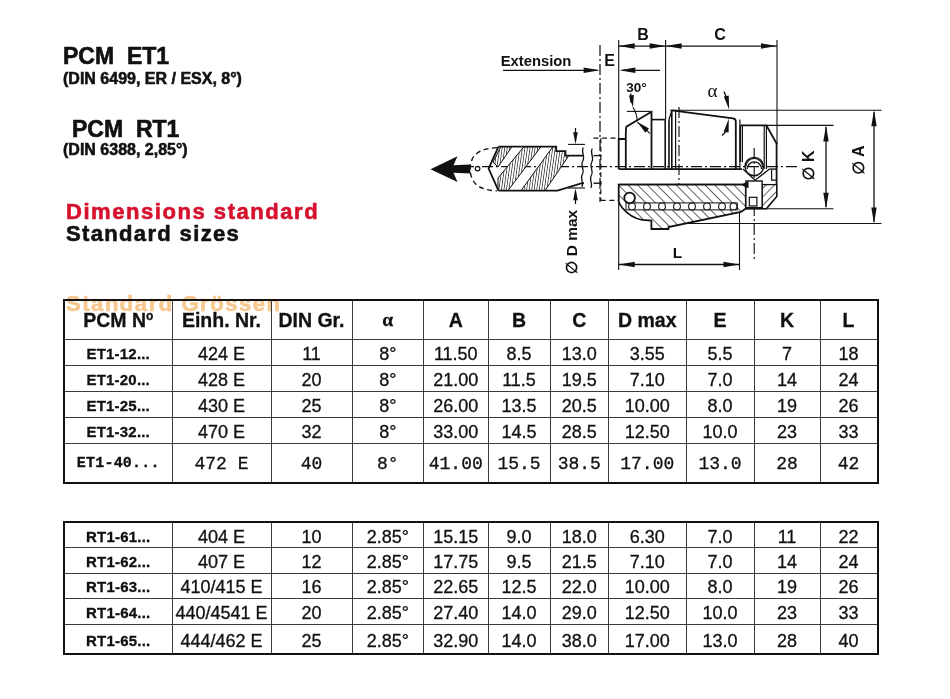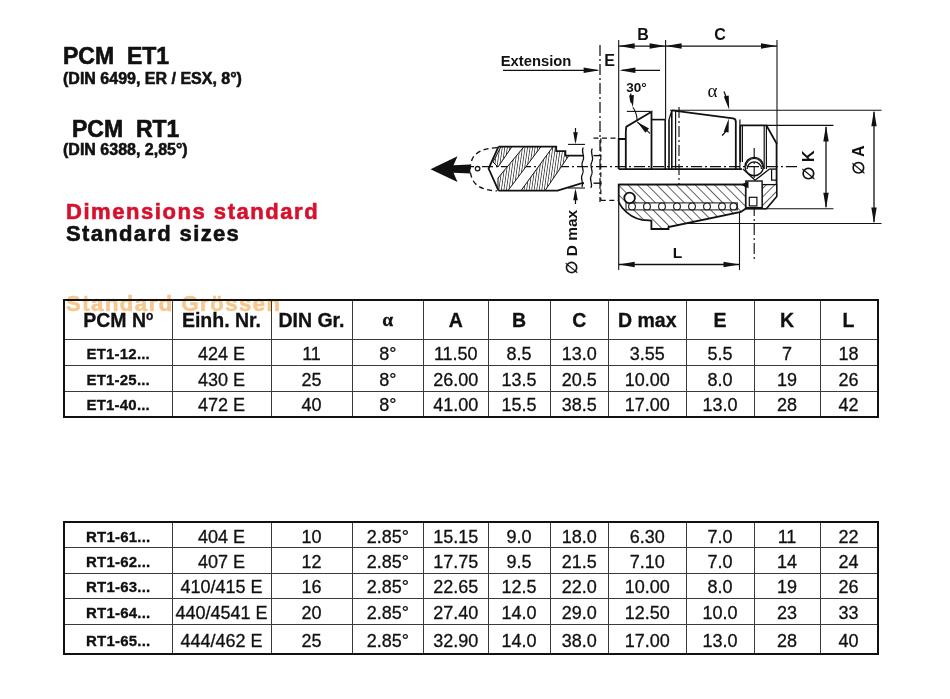--- a/index.html
+++ b/index.html
@@ -68,33 +68,59 @@
           <td>8°</td>
           <td>11.50</td>
           <td>8.5</td>
           <td>13.0</td>
           <td>3.55</td>
           <td>5.5</td>
           <td>7</td>
           <td>18</td>
         </tr>
     <tr style="height:26px;">
+          <td class="pcm">ET1-20...</td>
+          <td>428 E</td>
+          <td>20</td>
+          <td>8°</td>
+          <td>21.00</td>
+          <td>11.5</td>
+          <td>19.5</td>
+          <td>7.10</td>
+          <td>7.0</td>
+          <td>14</td>
+          <td>24</td>
+        </tr>
+    <tr style="height:26px;">
           <td class="pcm">ET1-25...</td>
           <td>430 E</td>
           <td>25</td>
           <td>8°</td>
           <td>26.00</td>
           <td>13.5</td>
           <td>20.5</td>
           <td>10.00</td>
           <td>8.0</td>
           <td>19</td>
           <td>26</td>
         </tr>
     <tr style="height:26px;">
+          <td class="pcm">ET1-32...</td>
+          <td>470 E</td>
+          <td>32</td>
+          <td>8°</td>
+          <td>33.00</td>
+          <td>14.5</td>
+          <td>28.5</td>
+          <td>12.50</td>
+          <td>10.0</td>
+          <td>23</td>
+          <td>33</td>
+        </tr>
+    <tr style="height:40px;font-family:Liberation Mono, monospace;">
           <td class="pcm">ET1-40...</td>
           <td>472 E</td>
           <td>40</td>
           <td>8°</td>
           <td>41.00</td>
           <td>15.5</td>
           <td>38.5</td>
           <td>17.00</td>
           <td>13.0</td>
           <td>28</td>

